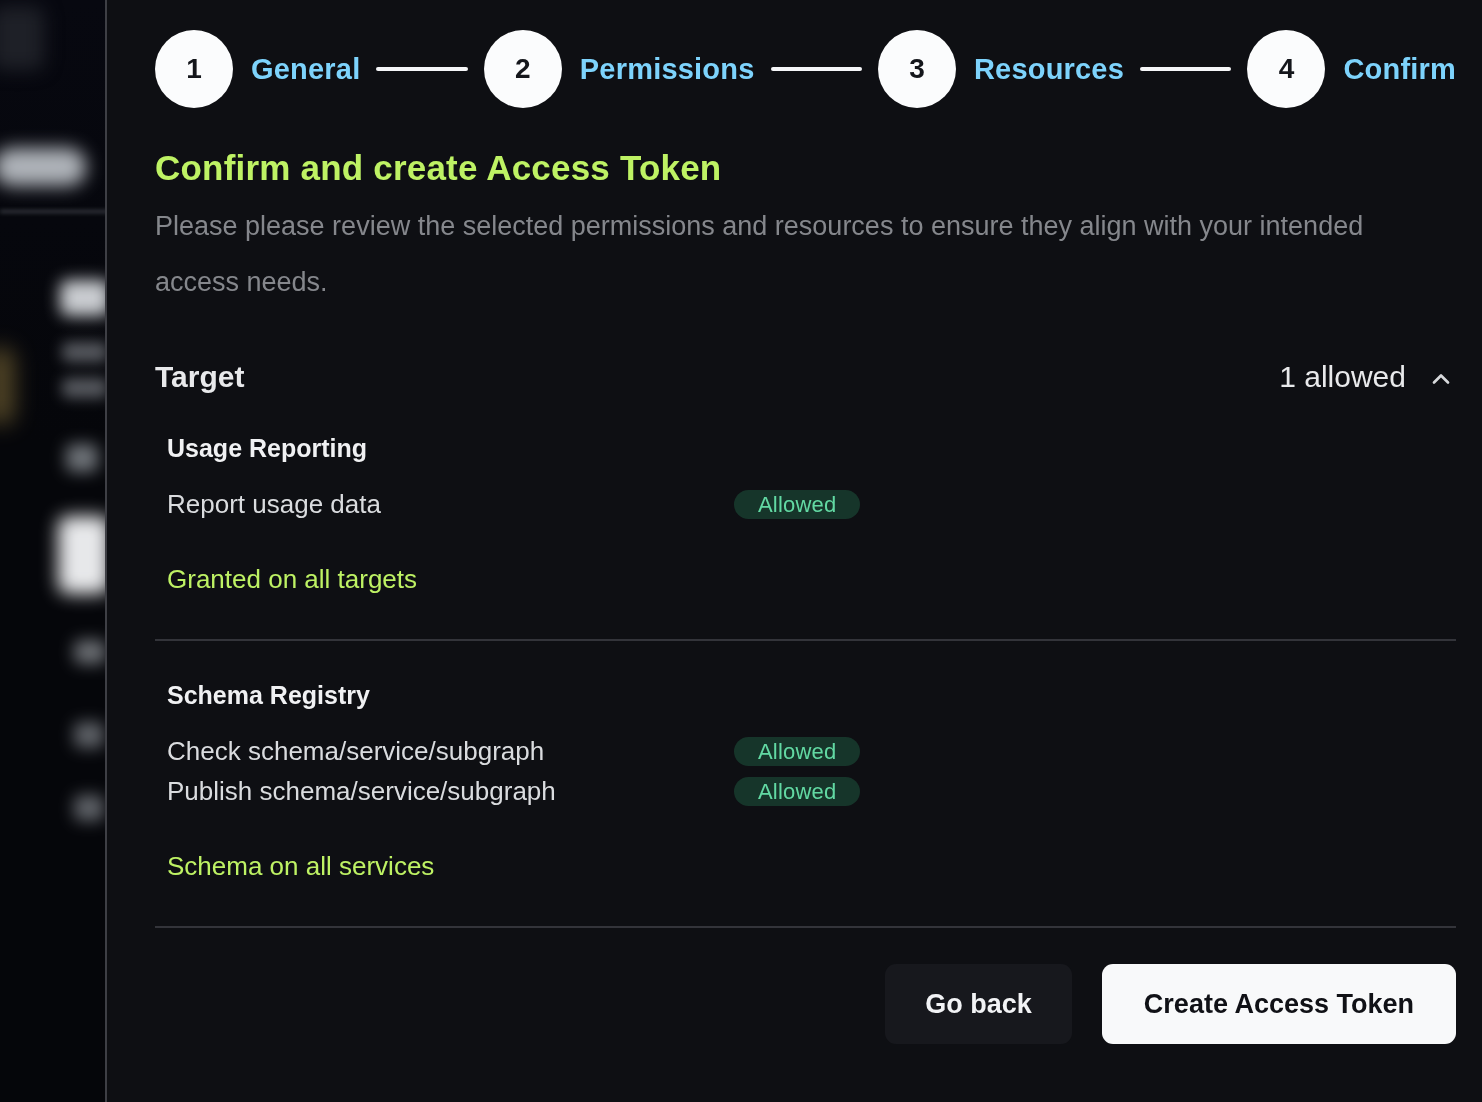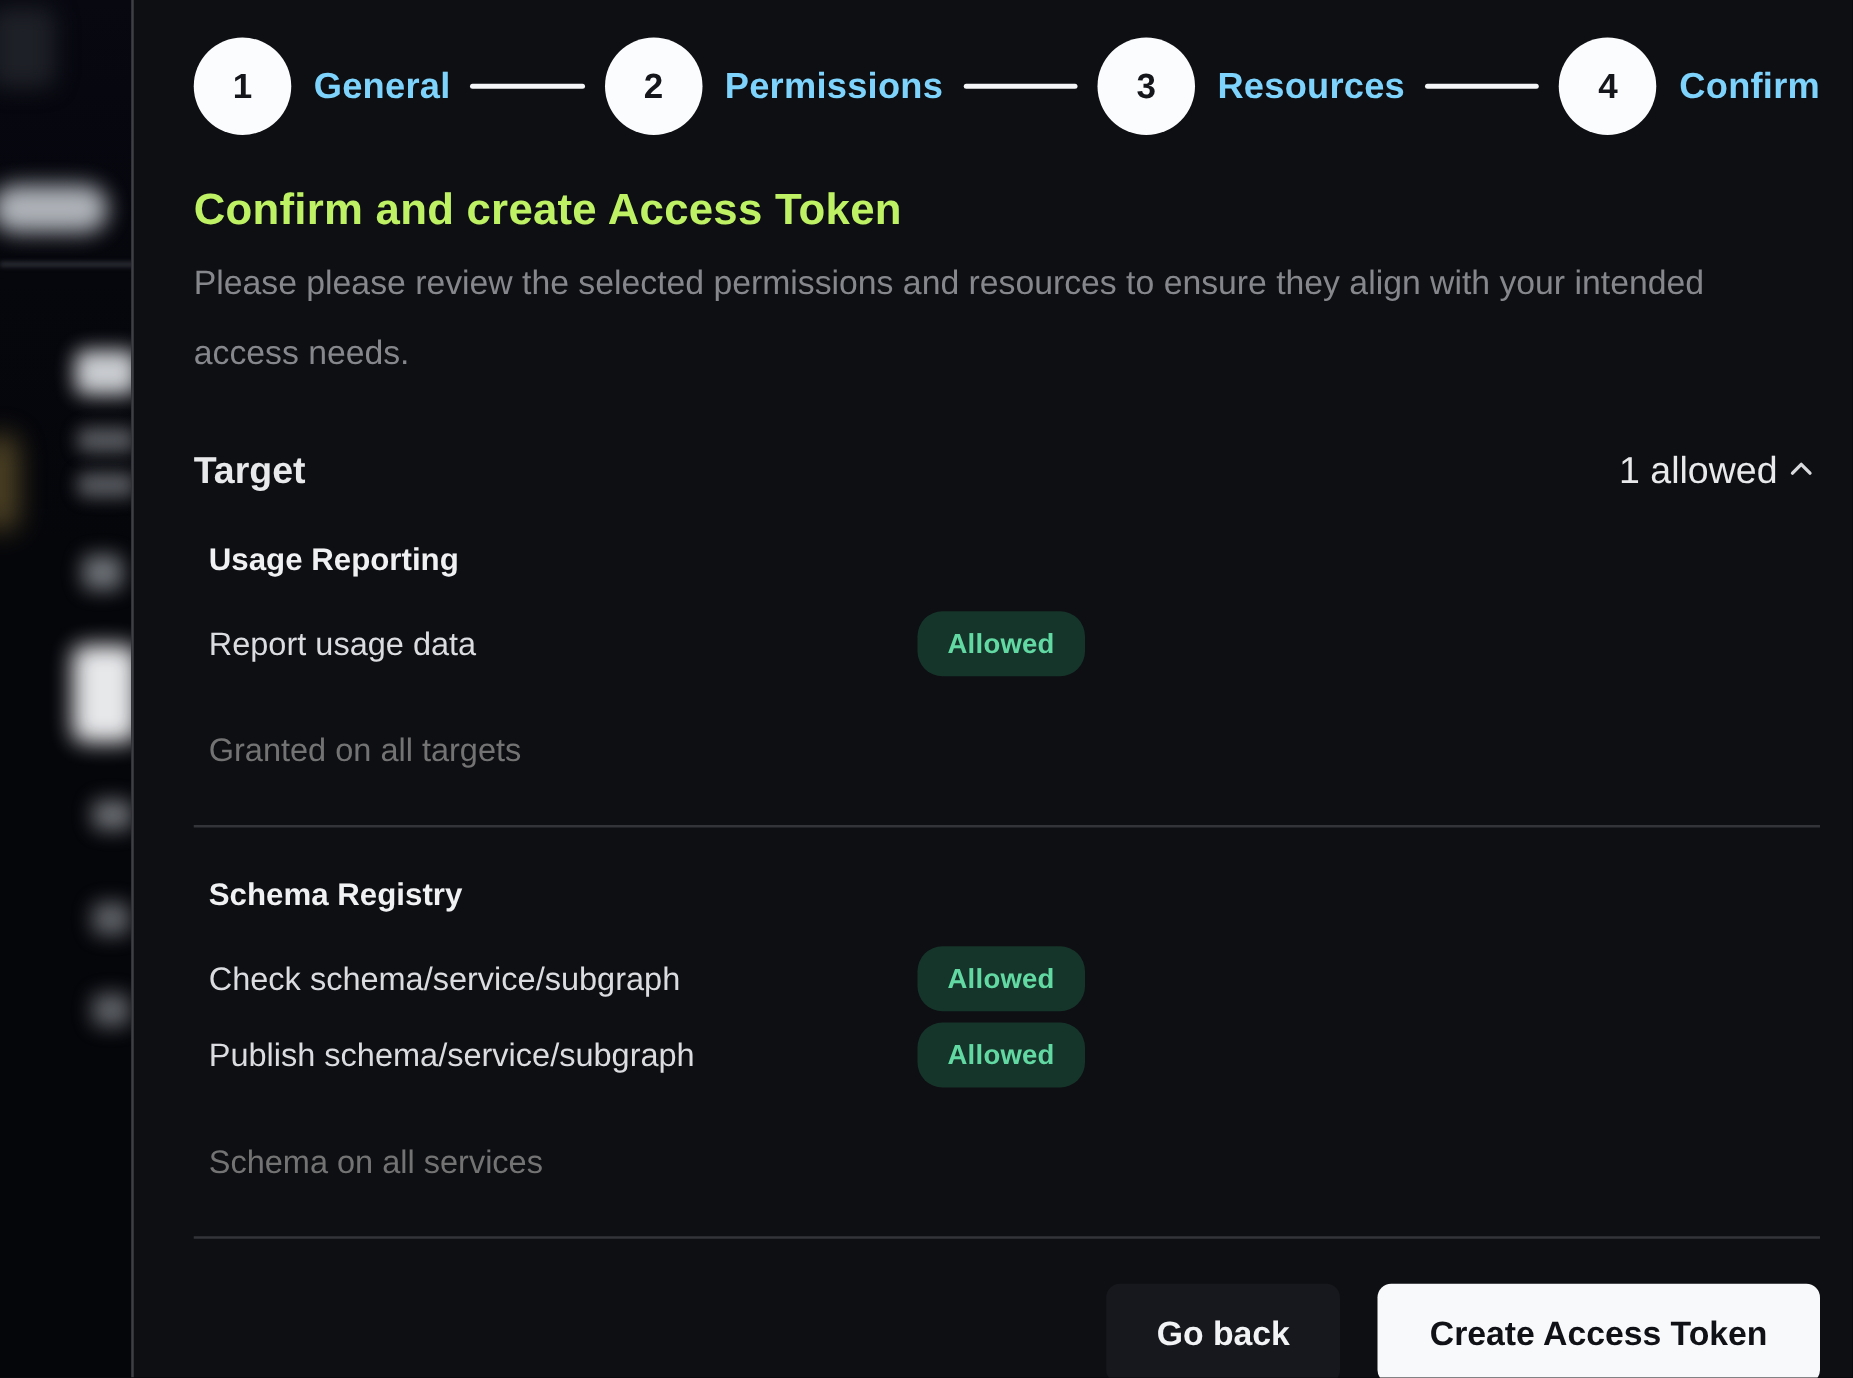--- a/index.html
+++ b/index.html
@@ -35,37 +35,37 @@
   .step-label { margin-left:18px; font-size:29px; font-weight:600; color:#7dd3fc; letter-spacing:0.2px; white-space:nowrap; }
   .step-connector { flex:1 1 auto; height:4px; background:#f5f6f8; border-radius:2px; margin:0 16px; min-width:60px; }
 
   
   .page-title { margin-top:40px; font-size:35px; font-weight:700; color:#bef264; letter-spacing:0.2px; }
   .page-desc { margin-top:10px; font-size:27px; line-height:56px; color:#85878c; max-width:1235px; }
 
   
   .section-header { display:flex; align-items:center; justify-content:space-between; margin-top:50px; }
   .section-title { font-size:30px; font-weight:700; color:#e8e9eb; }
-  .section-right { display:flex; align-items:flex-start; gap:4px; cursor:pointer; }
+  .section-right { display:flex; align-items:flex-end; gap:20px; cursor:pointer; }
   .allowed-count { font-size:30px; color:#e8e9eb; }
   .chevron { width:30px; height:30px; display:flex; align-items:center; justify-content:center; }
 
   .perm-group { margin-top:40px; padding-left:12px; }
   .group-name { font-size:25px; font-weight:700; color:#f0f1f3; }
   .perm-row { display:flex; align-items:center; margin-top:26px; }
   .perm-row + .perm-row { margin-top:9px; }
   .perm-label { flex:0 0 567px; font-size:26px; color:#dadcdf; }
   .badge {
     display:inline-flex; align-items:center; justify-content:center;
-    height:52px; padding:0 24px; border-radius:20px;
+    height:29px; padding:0 24px; border-radius:20px;
     background:#16352a; color:#62d9a3;
-    font-size:22px; font-weight:700; letter-spacing:0.2px;
+    font-size:22px; font-weight:400; letter-spacing:0.2px;
   }
 
-  .granted-note { margin-top:44px; padding-left:12px; font-size:26px; color:#737373; }
+  .granted-note { margin-top:44px; padding-left:12px; font-size:26px; color:#bef264; }
   .divider { height:2px; background:#33343a; margin-top:44px; }
 
   
   .footer { display:flex; justify-content:flex-end; align-items:center; gap:30px; margin-top:36px; }
   .btn {
     height:80px; border:none; border-radius:11px; cursor:pointer;
     font-family:"Liberation Sans", sans-serif; font-size:27px; font-weight:600;
     display:inline-flex; align-items:center; justify-content:center;
   }
   .btn-secondary { background:#17181d; color:#f2f3f5; padding:0 40px; }

